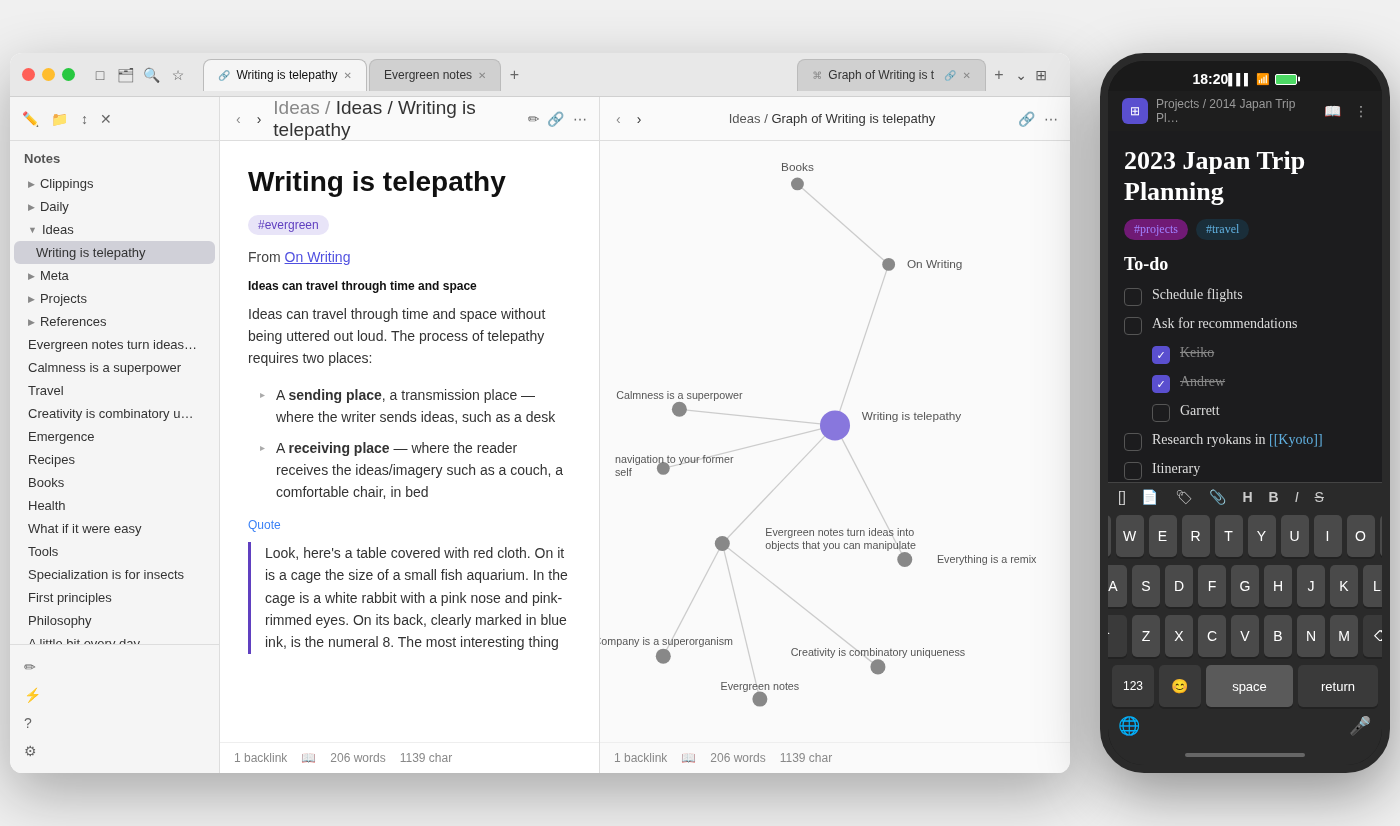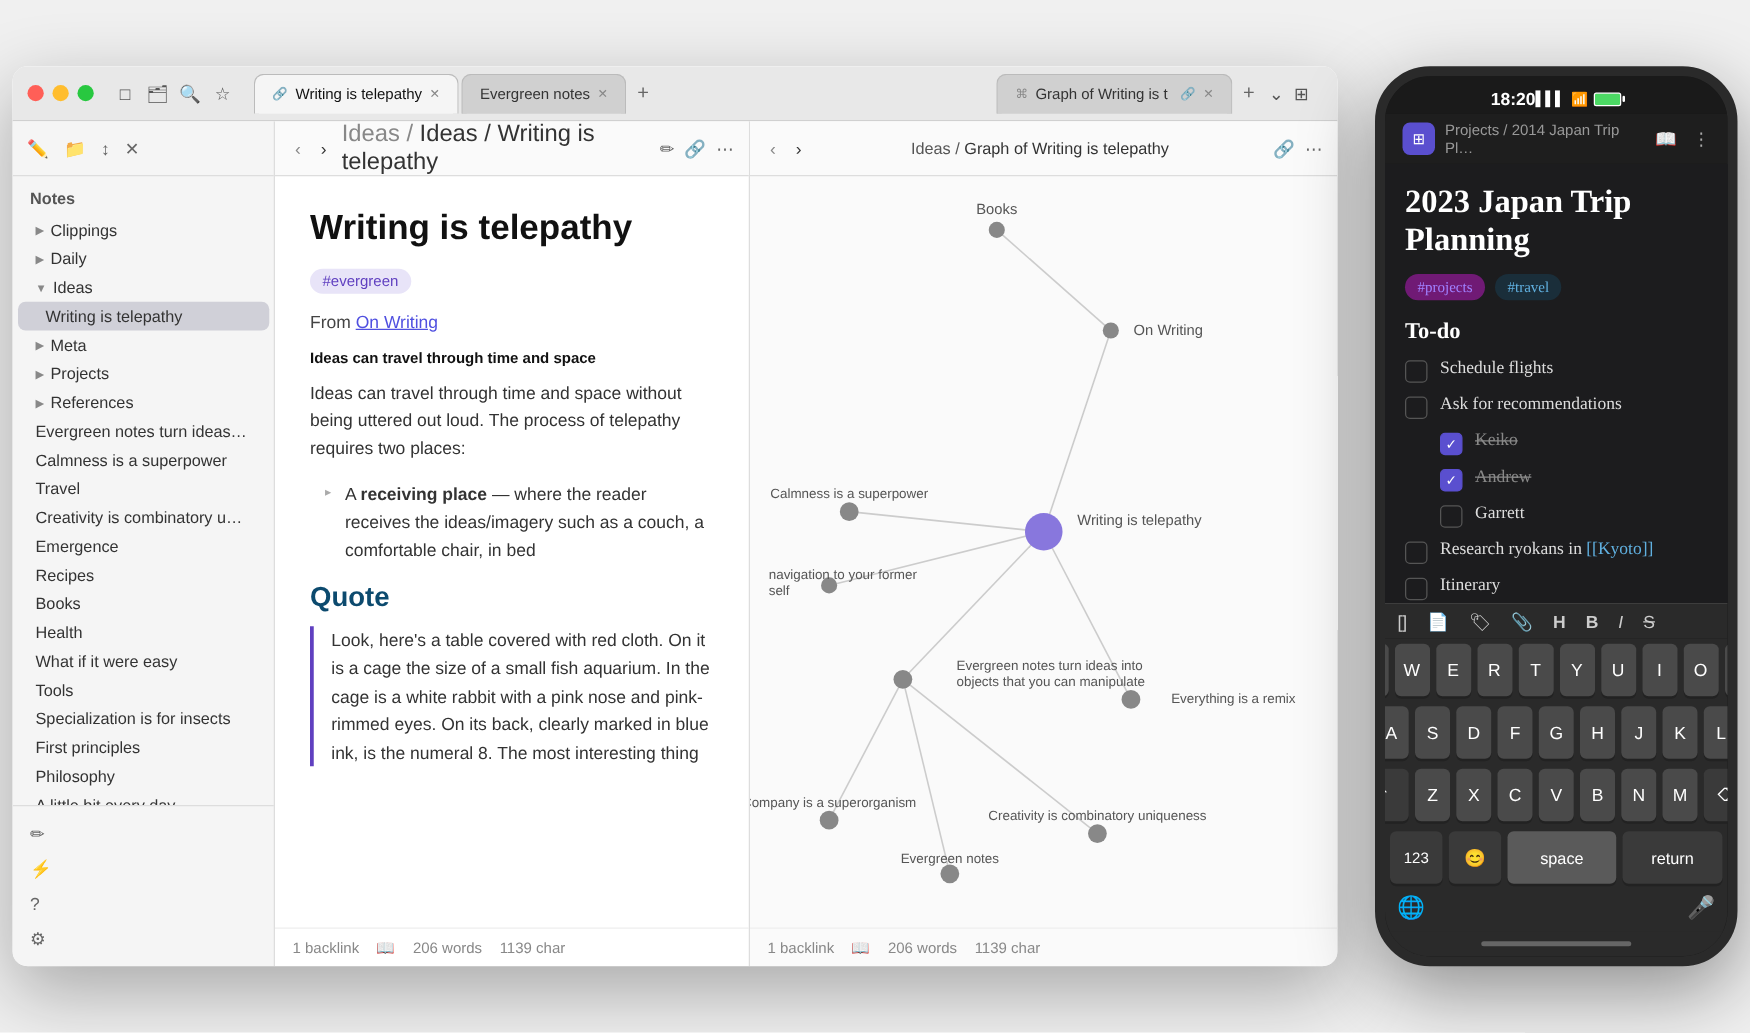--- a/index.html
+++ b/index.html
@@ -284,23 +284,23 @@
       position: absolute;
       left: -4px;
       color: #aaa;
       font-size: 10px;
       top: 3px;
     }
     .note-quote-section {
       margin-bottom: 14px;
     }
     .note-quote-h {
-      font-size: 22px;
-      font-weight: 700;
-      color: #0c4a6e;
+      font-size: 12px;
+      font-weight: 400;
+      color: #3b82f6;
       margin-bottom: 10px;
     }
     .note-blockquote {
       border-left: 3px solid #6040c0;
       padding-left: 14px;
       font-size: 14px;
       color: #333;
       line-height: 1.6;
     }
     .note-footer {
@@ -766,20 +766,21 @@
           <div class="note-content">
             <div class="note-title">Writing is telepathy</div>
             <div class="note-tag">#evergreen</div>
             <div class="note-from">
               <span>From</span>
               <a href="#">On Writing</a>
             </div>
             <div class="note-h2">Ideas can travel through time and space</div>
             <div class="note-p">Ideas can travel through time and space without being uttered out loud. The process of telepathy requires two places:</div>
             <ul class="note-ul">
+              <li>A <strong>sending place</strong>, a transmission place — where the writer sends ideas, such as a desk</li>
               <li>A <strong>receiving place</strong> — where the reader receives the ideas/imagery such as a couch, a comfortable chair, in bed</li>
             </ul>
             <div class="note-quote-section">
               <div class="note-quote-h">Quote</div>
               <div class="note-blockquote">Look, here's a table covered with red cloth. On it is a cage the size of a small fish aquarium. In the cage is a white rabbit with a pink nose and pink-rimmed eyes. On its back, clearly marked in blue ink, is the numeral 8. The most interesting thing</div>
             </div>
           </div>
 
           <div class="note-footer">
             <span>1 backlink</span>

